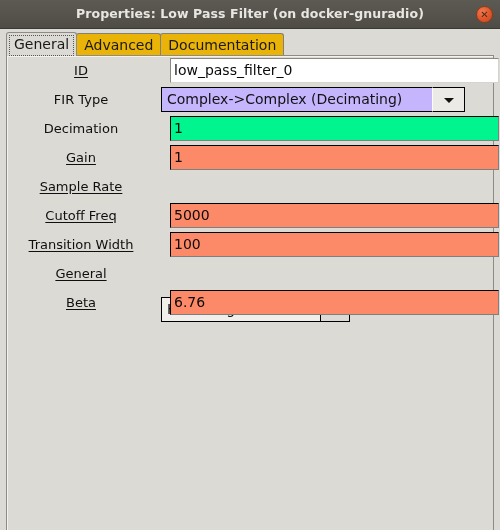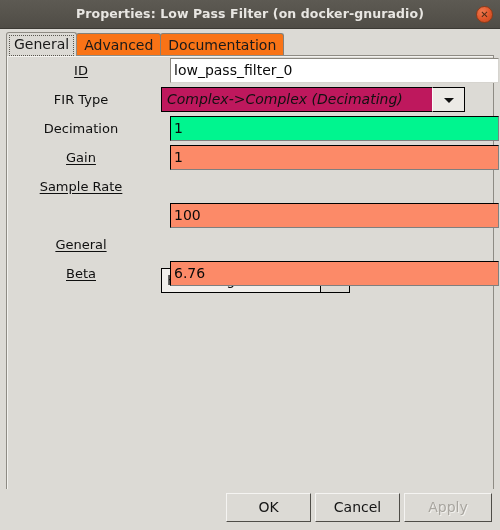--- a/index.html
+++ b/index.html
@@ -78,21 +78,21 @@
     display: flex;
     align-items: flex-end;
   }
   .tab {
     position: relative;
     height: 23px;
     line-height: 22px;
     padding: 0 7px;
     font-size: 14px;
     color: #1a1a1a;
-    background: #f97316;
+    background: #eab308;
     border: 1px solid #838079;
     border-bottom: none;
     border-radius: 3px 3px 0 0;
     box-sizing: border-box;
     margin-right: -1px;
     cursor: pointer;
     white-space: nowrap;
   }
   .tab.active {
     background: #dcdad5;
@@ -212,25 +212,24 @@
     position: absolute;
     left: 50%; top: 50%;
     margin-left: -5px; margin-top: -2px;
     border-left: 5px solid transparent;
     border-right: 5px solid transparent;
     border-top: 5px solid #111;
   }
 
   
   .combo.flat .combo-text {
-    background: #be185d;
+    background: #c4b5fd;
     border: 1px solid #000;
     border-right: none;
     box-shadow: none;
-    font-style: italic;
   }
   .combo.flat .combo-arrow {
     width: 33px;
     background: #eceae6;
     border-left: 1px solid #fbfbfa;
   }
 
   
   #action-area {
     position: absolute;
@@ -331,22 +330,33 @@
             <div class="entry salmon">1</div>
           </div>
         </div>
 
         <div class="row">
           <div class="row-label underlined">
             <span>Sample Rate</span>
           </div>
         </div>
 
-
-        <div class="row">
+        <div class="row">
+          <div class="row-label underlined">
+            <span>Cutoff Freq</span>
+          </div>
+          <div class="field-wrap">
+            <div class="entry salmon">5000</div>
+          </div>
+        </div>
+
+        <div class="row">
+          <div class="row-label underlined">
+            <span>Transition Width</span>
+          </div>
           <div class="field-wrap">
             <div class="entry salmon">100</div>
           </div>
         </div>
 
         <div class="row">
           <div class="row-label underlined">
             <span>General</span>
           </div>
           <div class="field-wrap">
@@ -363,19 +373,14 @@
           </div>
           <div class="field-wrap">
             <div class="entry salmon">6.76</div>
           </div>
         </div>
 
       </div>
     </div>
   </div>
 
-  <div id="action-area">
-    <div id="btn-ok" class="dlg-button">OK</div>
-    <div id="btn-cancel" class="dlg-button">Cancel</div>
-    <div id="btn-apply" class="dlg-button disabled">Apply</div>
-  </div>
 
 </div>
 
 </body></html>

